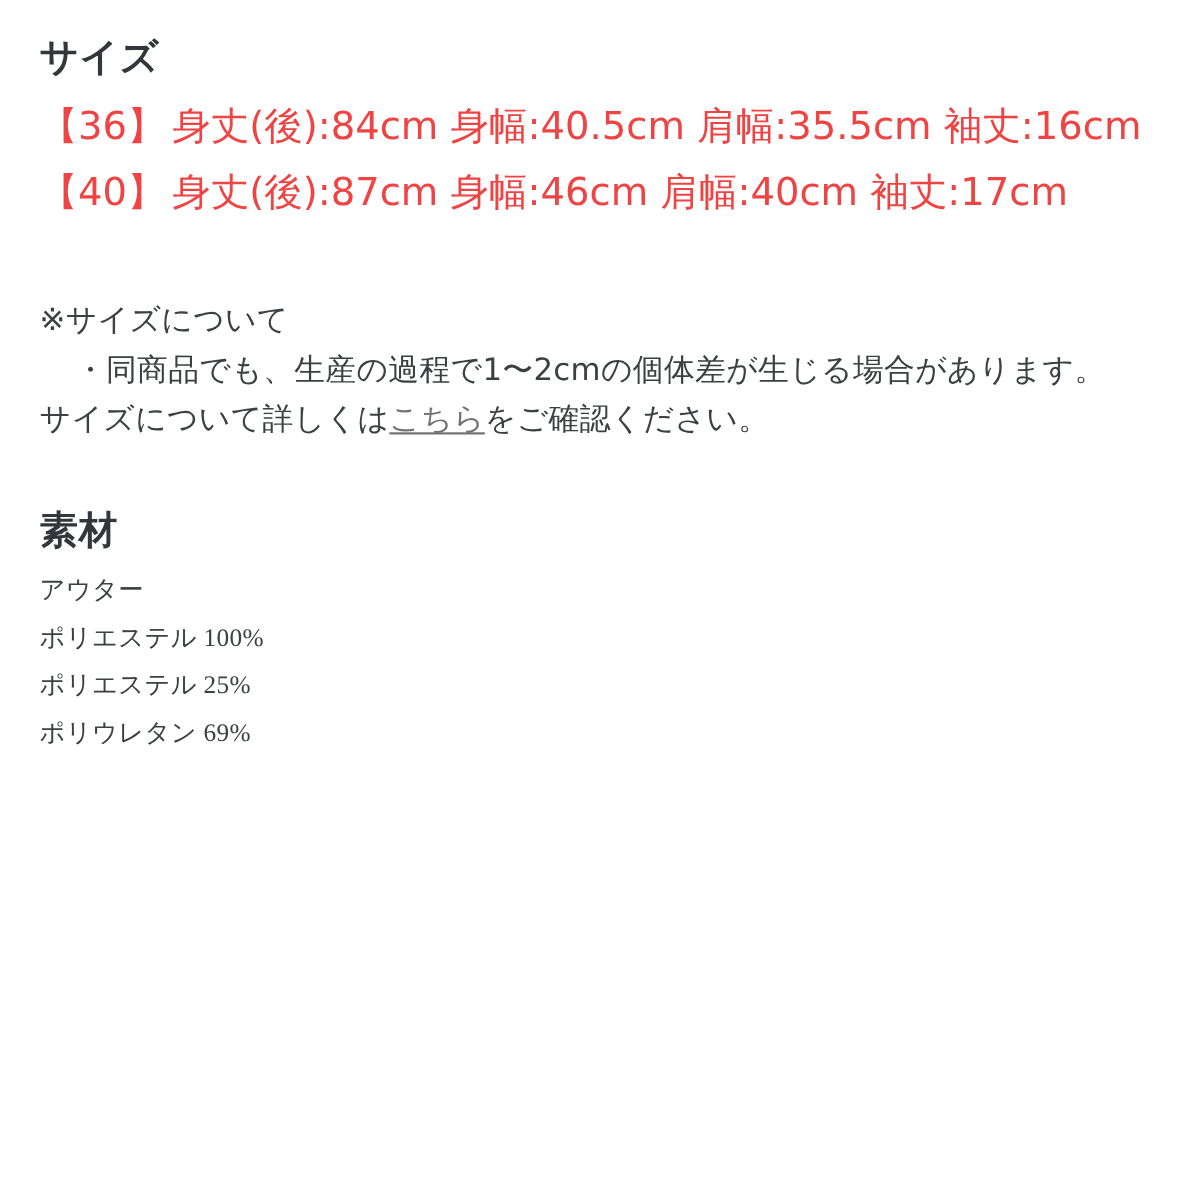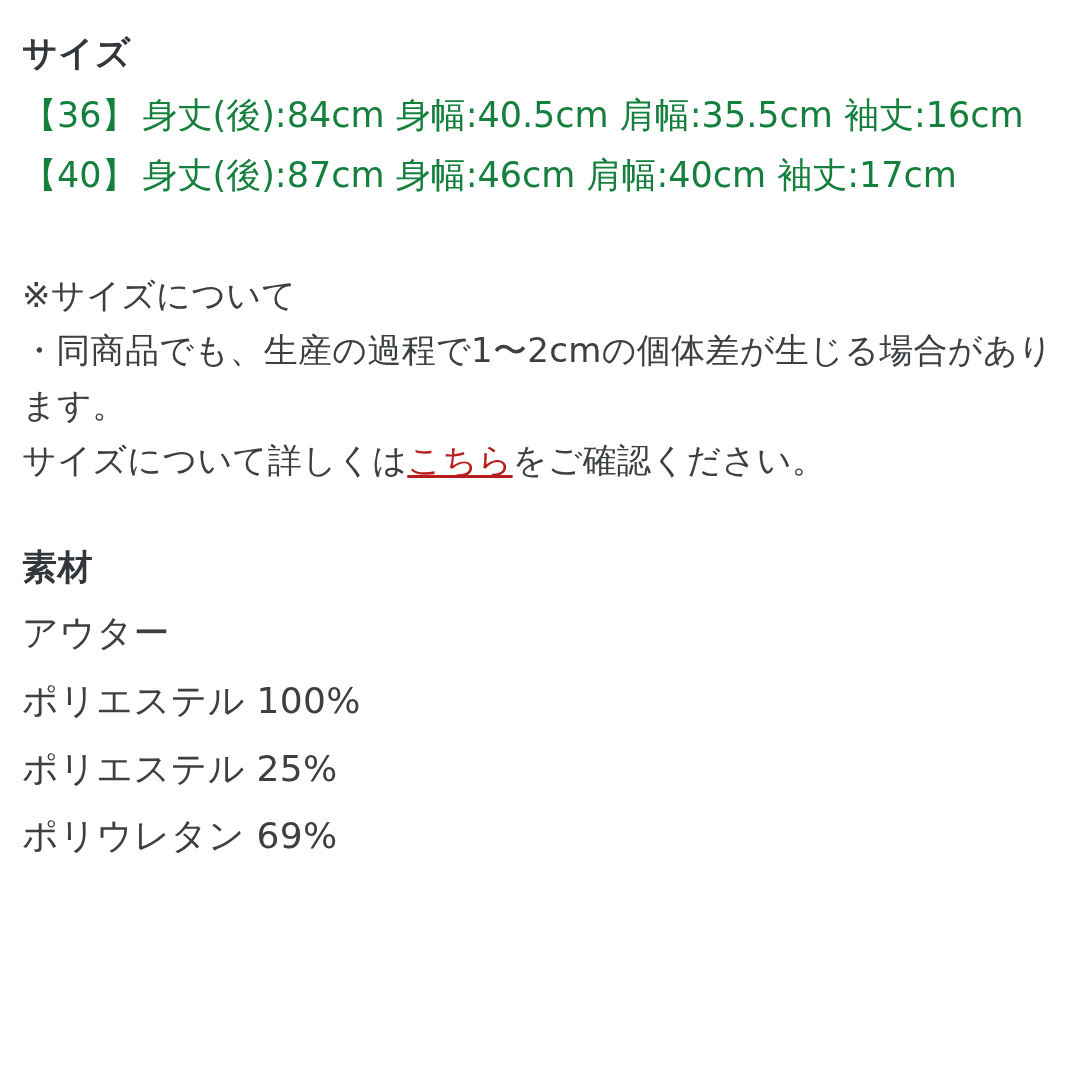--- a/index.html
+++ b/index.html
@@ -11,69 +11,71 @@
     height: 1080px;
     background: #ffffff;
     font-family: "DejaVu Sans", "Liberation Sans", sans-serif;
     color: #3c4043;
     -webkit-font-smoothing: antialiased;
   }
   .page {
     box-sizing: border-box;
     width: 1080px;
     height: 883px;
-    padding: 30px 22px 0 22px;
+    padding: 30px 22px 0 36px;
     overflow: hidden;
   }
   .section-heading {
     font-size: 35px;
     font-weight: bold;
     color: #33373b;
     line-height: 1.35;
     margin: 0 0 8px 0;
     letter-spacing: 0.5px;
   }
   .size-line {
     font-size: 35px;
     line-height: 1.72;
-    color: #15803d;
+    color: #ef4444;
     white-space: nowrap;
     letter-spacing: 0px;
   }
   .size-line .label {
     letter-spacing: 0px;
   }
   .size-line .meas {
     margin-left: 6px;
   }
   .gap-lg {
     height: 62px;
   }
   .gap-md {
     height: 56px;
   }
   .note-line {
-    font-size: 34px;
+    font-size: 28px;
     line-height: 1.62;
     color: #3c4043;
     letter-spacing: 0.3px;
   }
   .note-line.wrapped {
     line-height: 1.62;
+    margin-left: 32px;
   }
   .link {
-    color: #b91c1c;
+    color: #737373;
     text-decoration: underline;
     text-underline-offset: 3px;
   }
   .material-line {
-    font-size: 36px;
+    font-size: 23px;
     line-height: 1.88;
     color: #3c4043;
     letter-spacing: 0.3px;
+    font-family: Liberation Serif, serif;
   }
 </style>
 </head>
 <body>
 
 <div class="page">
 
   <h2 class="section-heading">サイズ</h2>
 
   <div class="size-line">

